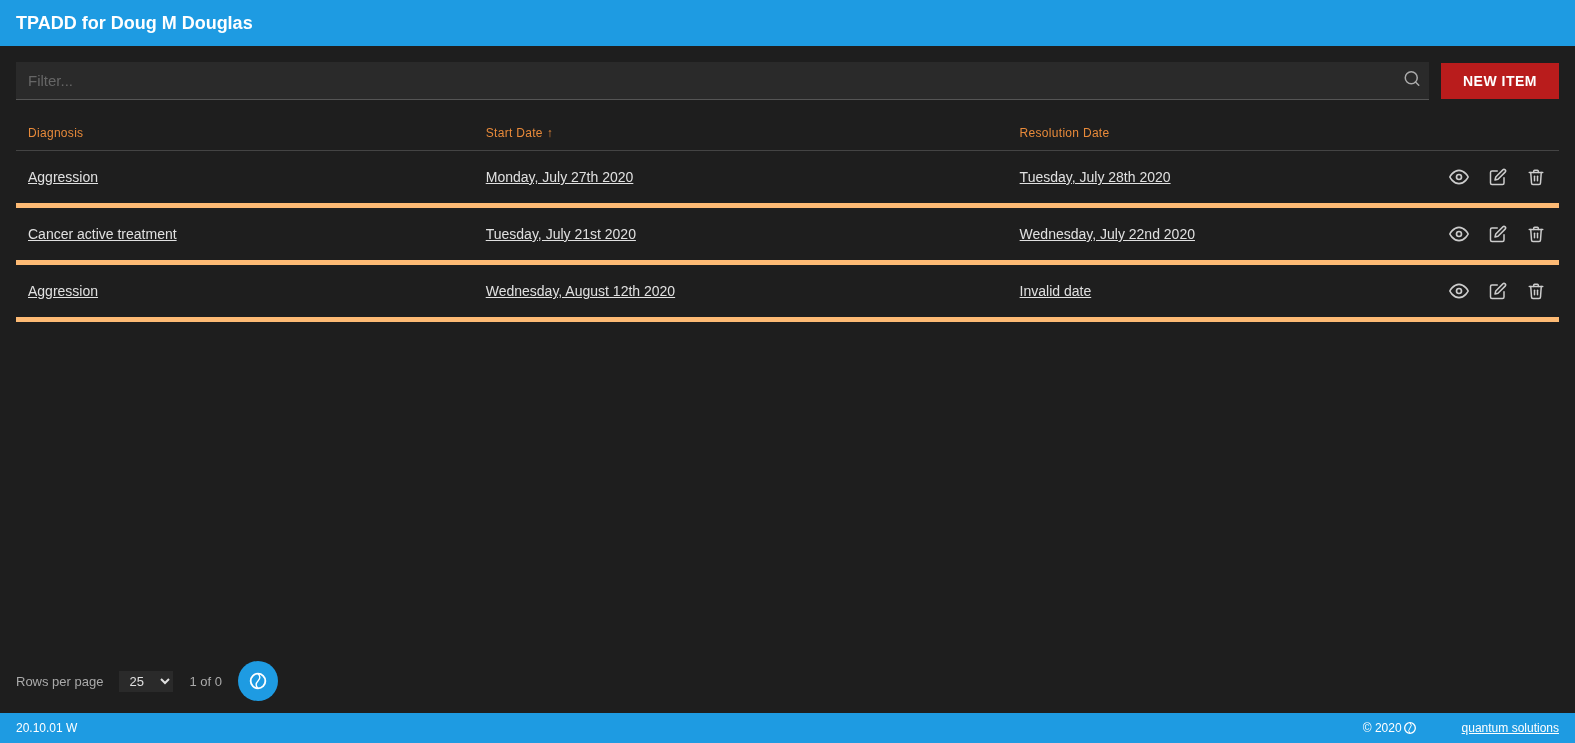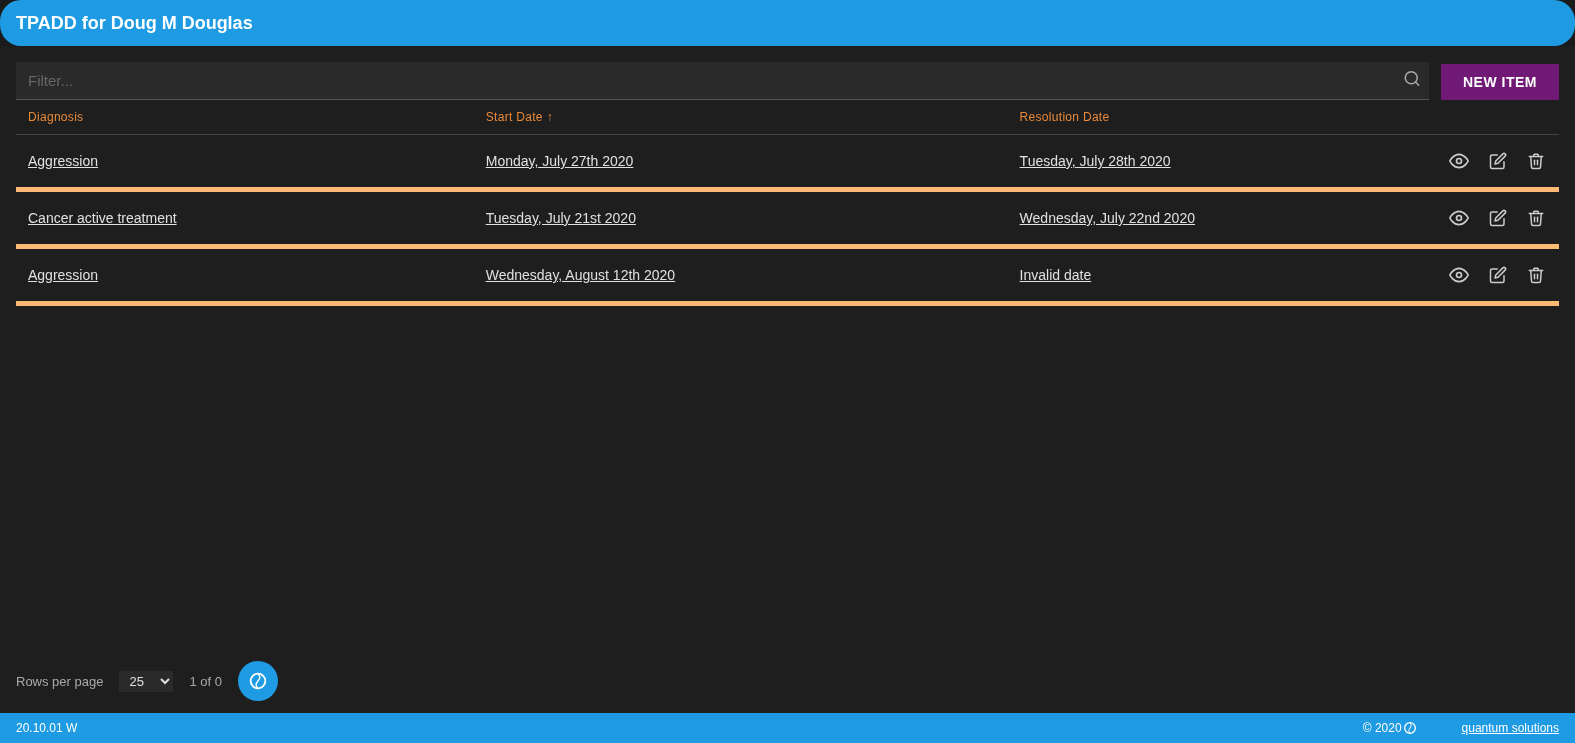--- a/index.html
+++ b/index.html
@@ -13,41 +13,41 @@
       flex-direction: column;
     }
 
     
     .top-bar {
       background: #1e9be2;
       height: 46px;
       display: flex;
       align-items: center;
       padding: 0 16px;
-      border-radius: 21px;
     }
     .top-bar-title {
       color: #fff;
       font-size: 18px;
       font-weight: bold;
     }
 
     
     .main-content {
       flex: 1;
       background: #1e1e1e;
       display: flex;
       flex-direction: column;
       padding: 16px;
     }
 
     
     .filter-bar {
       display: flex;
-      align-items: flex-end;
+      align-items: center;
+      margin-bottom: 16px;
       gap: 12px;
     }
     .filter-input-wrapper {
       flex: 1;
       position: relative;
     }
     .filter-input {
       width: 100%;
       background: #2a2a2a;
       border: none;
@@ -63,21 +63,21 @@
       right: 8px;
       top: 50%;
       transform: translateY(-50%);
       background: none;
       border: none;
       cursor: pointer;
       color: #aaa;
       font-size: 18px;
     }
     .new-item-btn {
-      background: #701a75;
+      background: #b91c1c;
       color: #fff;
       border: none;
       padding: 10px 22px;
       font-size: 14px;
       font-weight: bold;
       cursor: pointer;
       letter-spacing: 0.5px;
       white-space: nowrap;
     }
 

